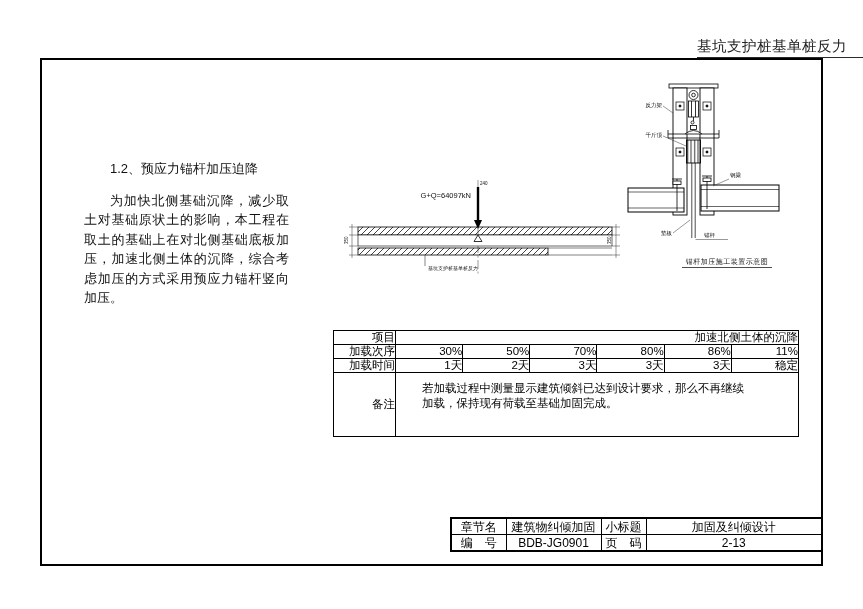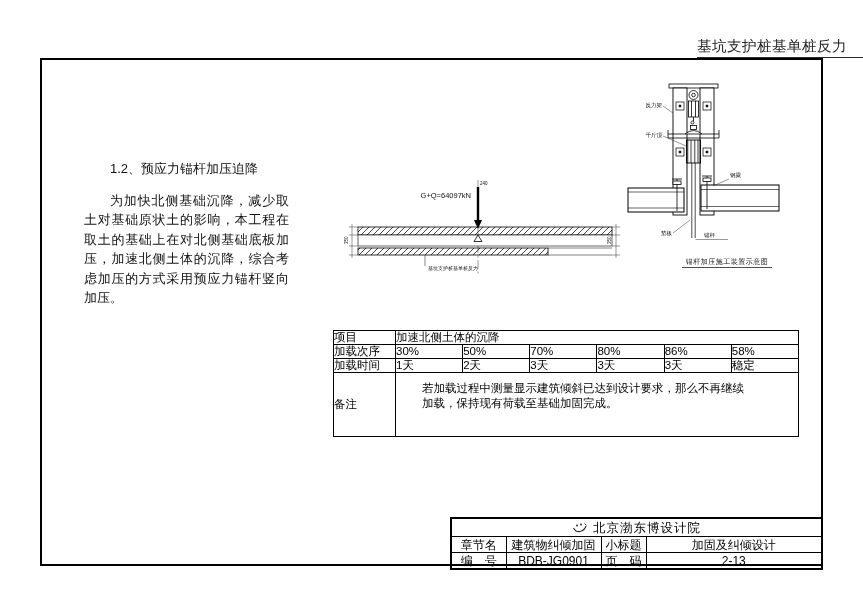--- a/index.html
+++ b/index.html
@@ -21,21 +21,21 @@
   .textblock p { margin:12px; text-indent:2em; }
 
   
   .slab-svg   { position:absolute; left:340px; top:178px; }
   .anchor-svg { position:absolute; left:616px; top:80px; }
   svg text { font-family:"Liberation Sans", sans-serif; fill:#111; }
 
   
   .load-table { position:absolute; left:333px; top:330px; width:466px;
                 border-collapse:collapse; table-layout:fixed; font-size:11.5px; color:#000; }
-  .load-table td { border:1px solid #000; text-align:left; padding:0; line-height:13px; height:13px; }
+  .load-table td { border:1px solid #000; text-align:right; padding:0; line-height:13px; height:13px; }
   .load-table .note-row td { height:40px; }
   .load-table td.note-cell { text-align:left; padding:3px 14px 20px 26px; line-height:15.5px; }
   .load-table col.c-label { width:62px; }
 
   
   .title-block { position:absolute; left:450px; top:517px; width:373px;
                  border-collapse:collapse; table-layout:fixed; font-size:12px; color:#000;
                  border:2px solid #000; }
   .title-block td { border:1px solid #000; text-align:center; padding:0; line-height:14px; height:15px; }
   .title-block td.company-cell { height:17px; font-size:12.5px; letter-spacing:1px; }
@@ -194,21 +194,21 @@
       <td>项目</td>
       <td colspan="6">加速北侧土体的沉降</td>
     </tr>
     <tr>
       <td>加载次序</td>
       <td>30%</td>
       <td>50%</td>
       <td>70%</td>
       <td>80%</td>
       <td>86%</td>
-      <td>58%</td>
+      <td>11%</td>
     </tr>
     <tr>
       <td>加载时间</td>
       <td>1天</td>
       <td>2天</td>
       <td>3天</td>
       <td>3天</td>
       <td>3天</td>
       <td>稳定</td>
     </tr>
@@ -223,33 +223,20 @@
     </table>
 
   <table class="title-block">
     <colgroup>
         <col style="width:55px">
         <col style="width:95px">
         <col style="width:45px">
         <col>
       </colgroup>
     <tbody>
-        <tr>
-      <td colspan="4" class="company-cell">
-        <span class="company-inner">
-          <svg width="16" height="12" viewBox="0 0 16 12">
-            <path d="M1.5,6 Q4,10.5 8,9.5 Q12.5,8.5 14,4" fill="none" stroke="#333" stroke-width="1.2"></path>
-            <circle cx="5" cy="3.5" r="1" fill="#333"></circle>
-                <circle cx="9" cy="2.5" r="1" fill="#333"></circle>
-            <path d="M12.5,1.5 L14.5,3.5" stroke="#333" stroke-width="1"></path>
-          </svg>
-          <span>北京渤东博设计院</span>
-        </span>
-      </td>
-    </tr>
     <tr>
       <td>章节名</td>
       <td>建筑物纠倾加固</td>
       <td>小标题</td>
       <td>加固及纠倾设计</td>
     </tr>
     <tr>
       <td>编　号</td>
       <td>BDB-JG0901</td>
       <td>页　码</td>

